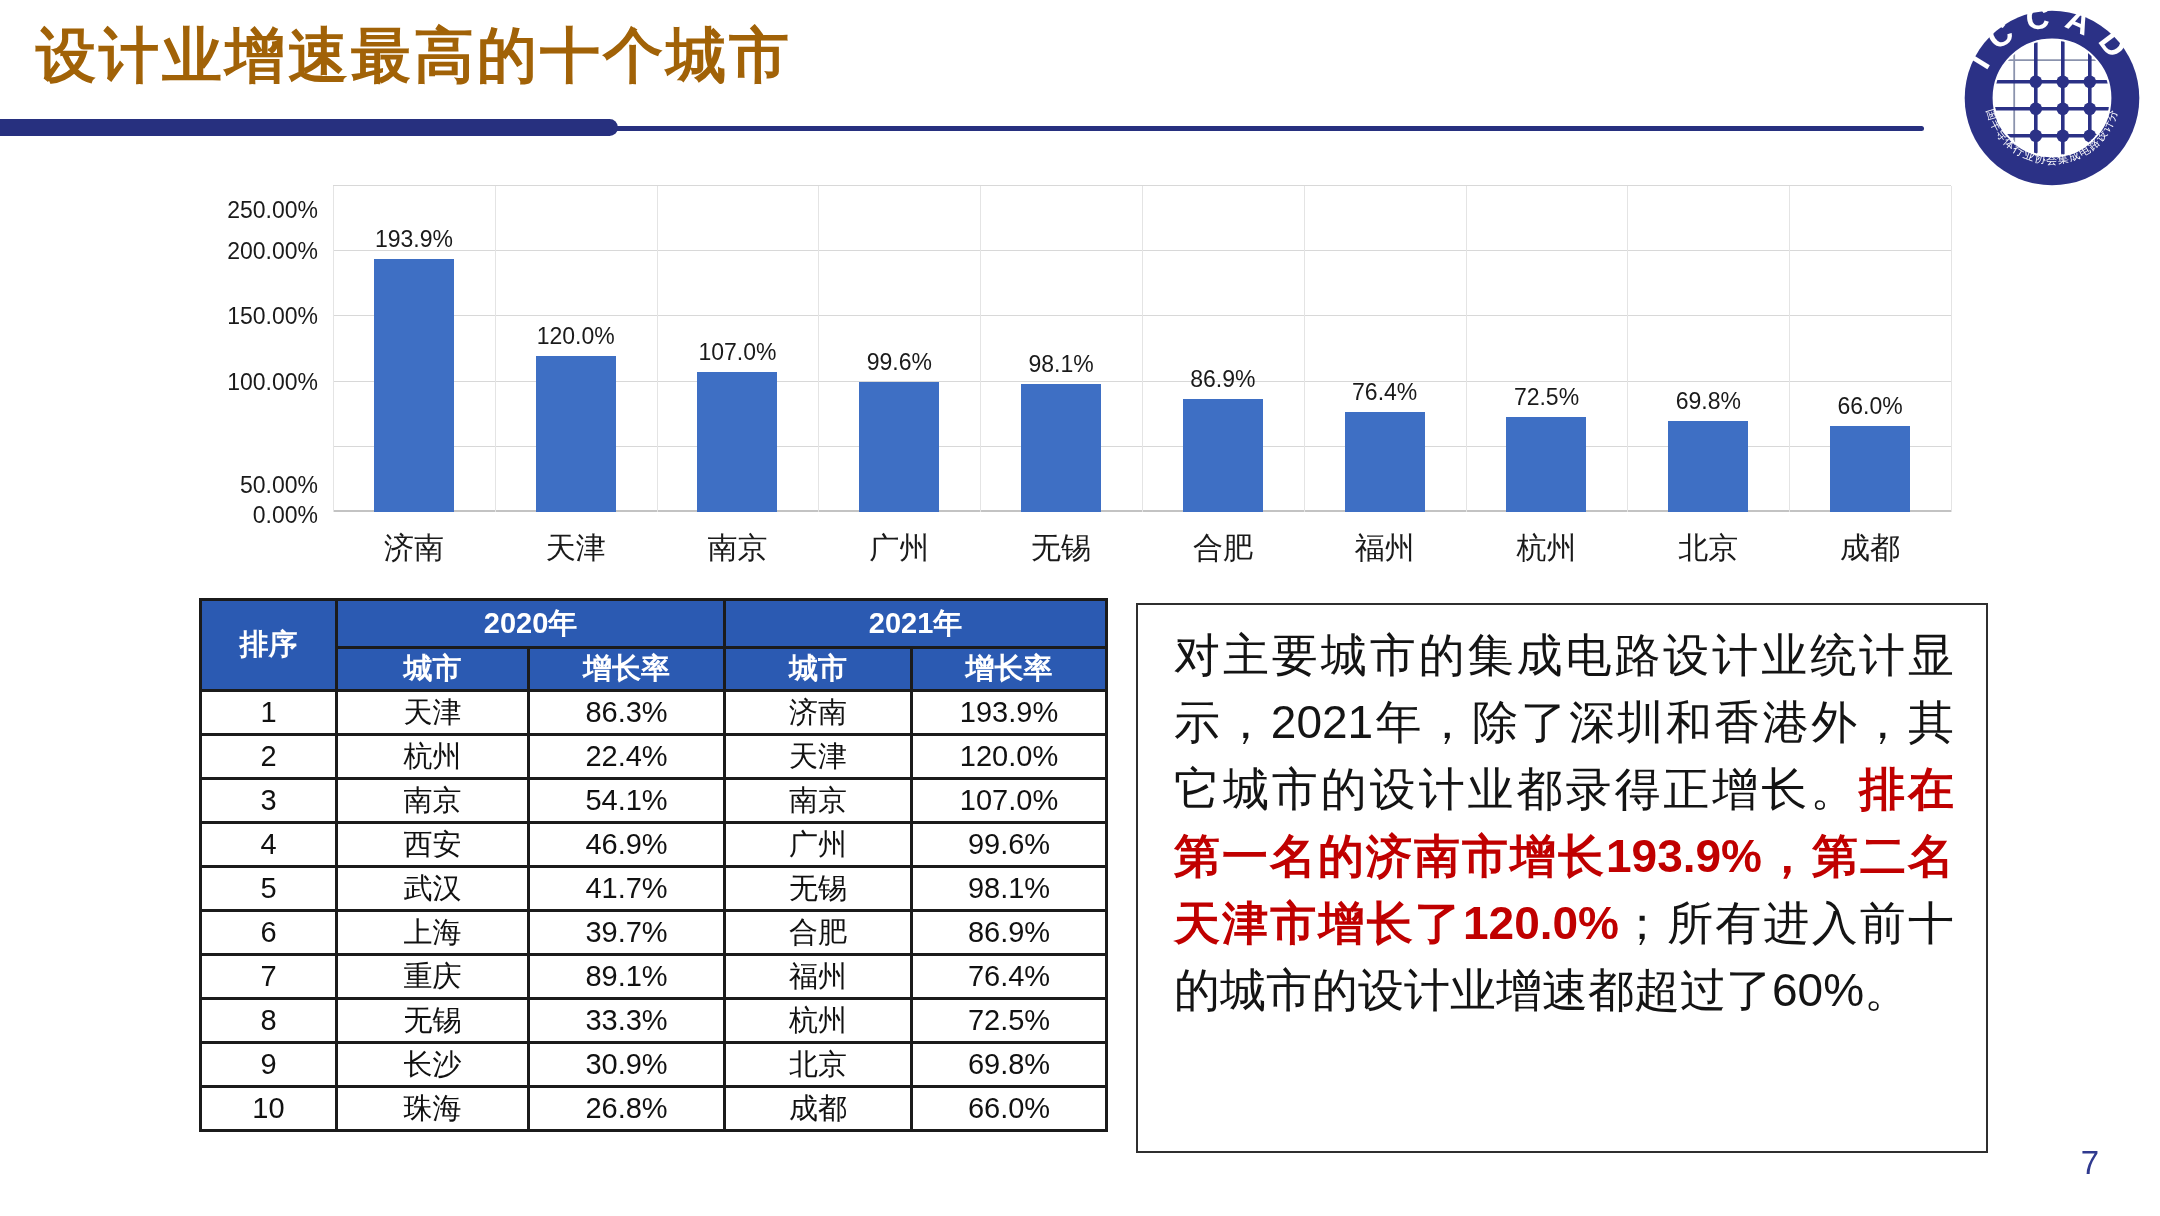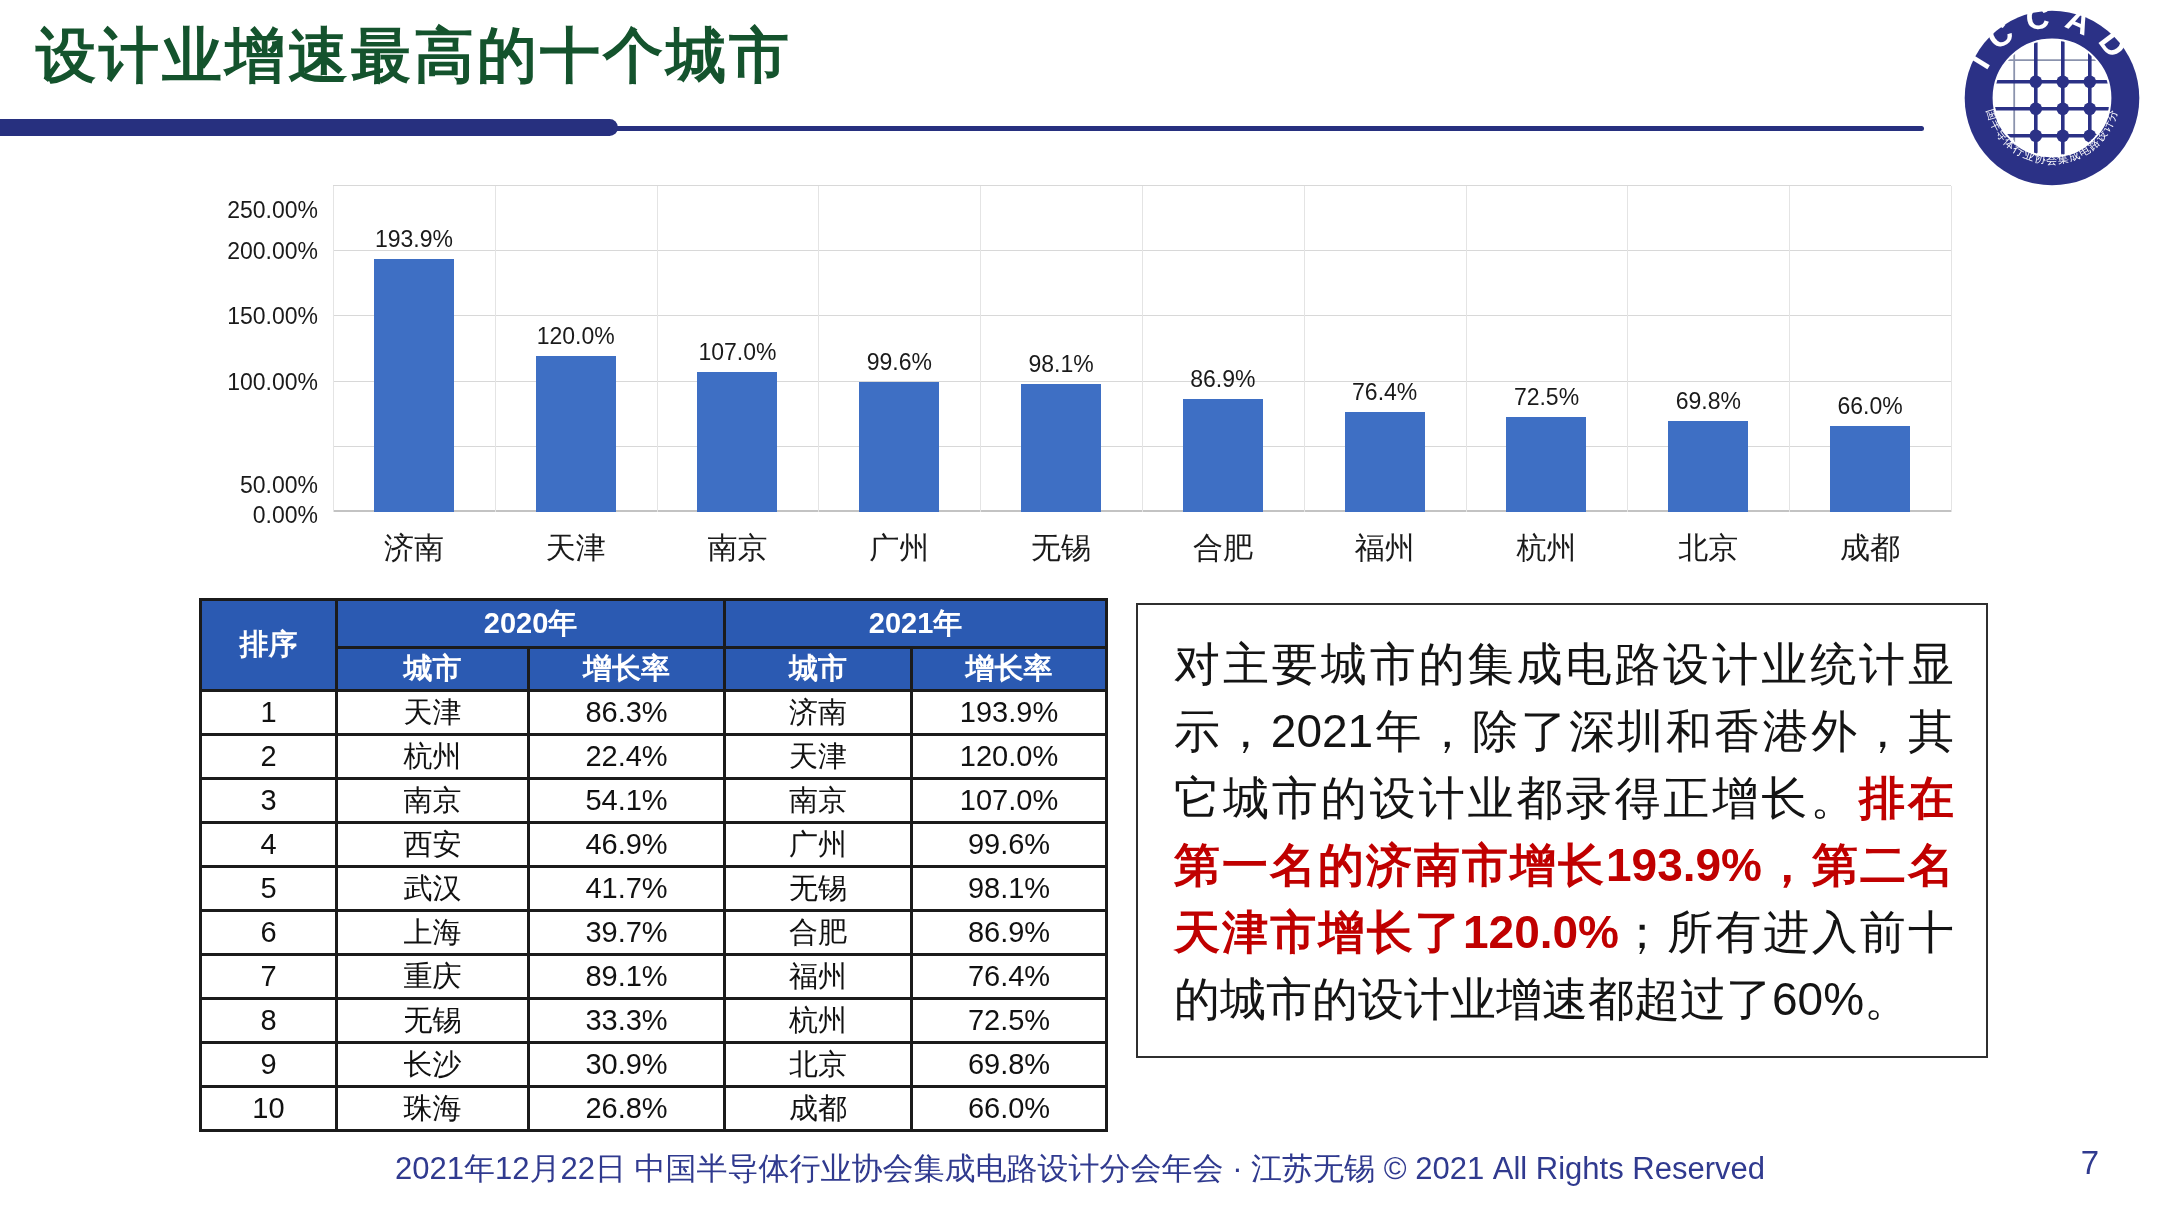--- a/index.html
+++ b/index.html
@@ -5,21 +5,21 @@
   html,body { margin:0; padding:0; background:#ffffff; }
   body { width:2160px; height:1216px; overflow:hidden; }
   .slide {
     position:relative; width:2160px; height:1216px; background:#ffffff;
     font-family:"Liberation Sans","DejaVu Sans",sans-serif;
   }
 
   
   .title {
     position:absolute; left:36px; top:16px;
-    font-size:60px; font-weight:bold; color:#14532d; letter-spacing:3px;
+    font-size:60px; font-weight:bold; color:#a16207; letter-spacing:3px;
     white-space:nowrap;
     text-align:center;
   }
   .rule-thick {
     position:absolute; left:0; top:119px; width:618px; height:17px;
     background:#27307f; border-radius:0 9px 9px 0;
   }
   .rule-thin {
     position:absolute; left:612px; top:126px; width:1312px; height:5px;
     background:#27307f; border-radius:3px;
@@ -55,23 +55,23 @@
   .rank-table th, .rank-table td {
     border:3px solid #1b1b1b; text-align:center; vertical-align:middle; padding:0;
   }
   .rank-table th { background:#2b5ab2; color:#ffffff; font-weight:bold; }
   .rank-table tr.hrow1 { height:48px; }
   .rank-table tr.hrow2 { height:42px; }
   .rank-table tbody tr { height:44px; }
 
   
   .note-box {
-    position:absolute; left:1136px; top:603px; width:852px; height:455px;
+    position:absolute; left:1136px; top:603px; width:852px; height:550px;
     box-sizing:border-box; border:2px solid #2f2f2f; background:#ffffff;
-    padding:26px 32px 0 36px;
+    padding:17px 32px 0 36px;
     font-size:46px; line-height:67px; color:#141414;
     text-align:justify; text-justify:inter-ideograph;
   }
   .note-red { color:#c00000; font-weight:bold; }
 
   
   .footer {
     position:absolute; left:0; top:1148px; width:2160px; text-align:center;
     font-size:31px; color:#303a8f;
   }
@@ -282,21 +282,20 @@
           <td>珠海</td>
           <td>26.8%</td>
           <td>成都</td>
           <td>66.0%</td>
         </tr>
       </tbody>
   </table>
 
   <div class="note-box"><span>对主要城市的集成电路设计业统计显示，2021年，除了深圳和香港外，其它城市的设计业都录得正增长。</span><span class="note-red">排在第一名的济南市增长193.9%，第二名天津市增长了120.0%</span><span>；所有进入前十的城市的设计业增速都超过了60%。</span></div>
 
-  <div class="footer">2021年12月22日 中国半导体行业协会集成电路设计分会年会 · 江苏无锡 © 2021 All Rights Reserved</div>
   <div class="page-num">7</div>
 
 <div class="ytick" style="top: 501px;">0.00%</div>
     <div class="ytick" style="top: 439px; margin-top: 32px;">50.00%</div>
     <div class="ytick" style="top: 367.6px;">100.00%</div>
     <div class="ytick" style="top: 302.4px;">150.00%</div>
     <div class="ytick" style="top: 237.2px;">200.00%</div>
     <div class="ytick" style="top: 172px; margin-top: 24px;">250.00%</div>
     <div class="cat-label" style="left: 333px; width: 161.8px;">济南</div>
     <div class="cat-label" style="left: 494.8px; width: 161.8px;">天津</div>

